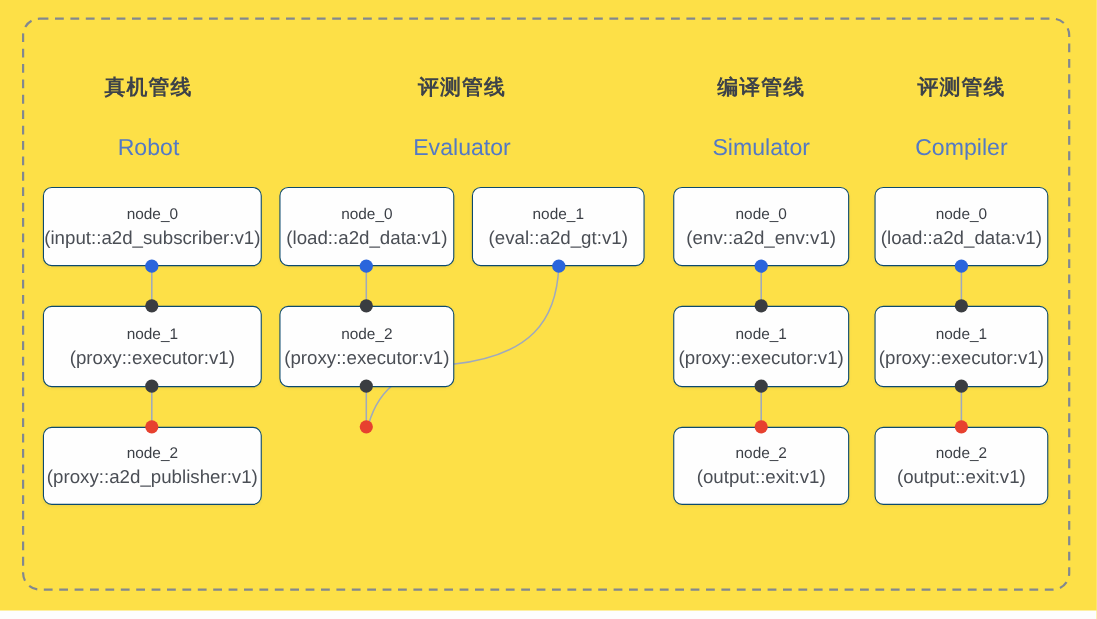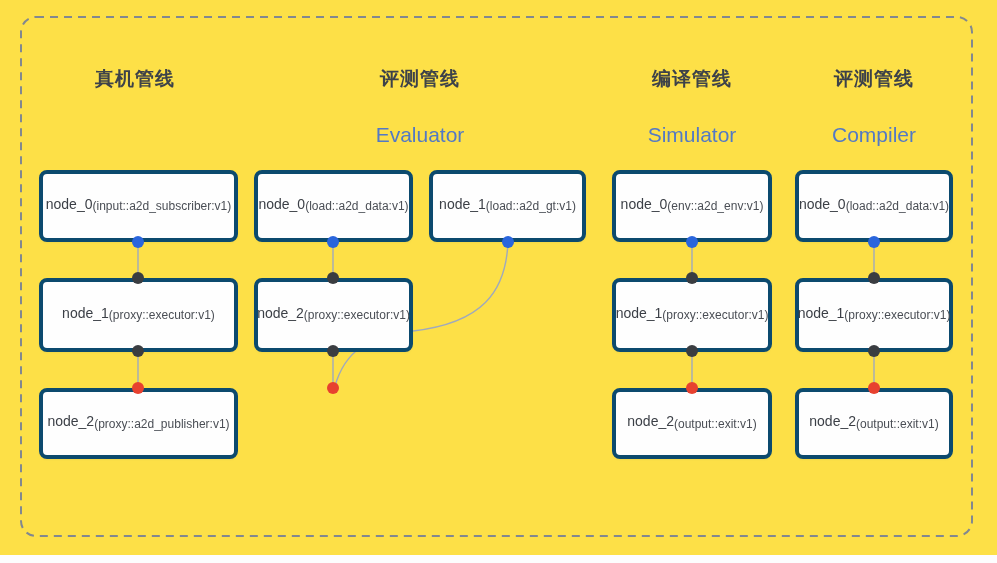--- a/index.html
+++ b/index.html
@@ -40,35 +40,35 @@
     position: absolute;
     width: 220px;
     text-align: center;
     font-size: 21px;
     font-weight: 400;
     color: #5379c5;
   }
   .node {
     position: absolute;
     background: #fefefe;
-    border: 4px solid #0c4a6e;
+    border: 1px solid #0c4a6e;
     border-radius: 8px;
     display: flex;
-    flex-direction: row;
+    flex-direction: column;
     align-items: center;
     justify-content: center;
     box-shadow: 0 1px 2px rgba(60,70,110,0.05);
   }
   .node-name {
     font-size: 14px;
     color: #3b3f46;
     margin-bottom: 5px;
   }
   .node-detail {
-    font-size: 12px;
+    font-size: 17px;
     color: #4a4e55;
   }
   .dot {
     position: absolute;
     width: 12px; height: 12px;
     border-radius: 50%;
     transform: translate(-50%, -50%);
   }
   .dot.blue  { background: #2a65dc; }
   .dot.black { background: #3a3d41; }
@@ -94,20 +94,21 @@
 
     <line x1="874" y1="242" x2="874" y2="278" stroke="#9fa9bd" stroke-width="1.4"></line>
     <line x1="874" y1="351" x2="874" y2="388" stroke="#9fa9bd" stroke-width="1.4"></line>
   </svg>
 
   <div class="title-zh" style="left:25px; top:66px;">真机管线</div>
   <div class="title-zh" style="left:310px; top:66px;">评测管线</div>
   <div class="title-zh" style="left:582px; top:66px;">编译管线</div>
   <div class="title-zh" style="left:764px; top:66px;">评测管线</div>
 
+  <div class="title-en" style="left:25px; top:123px;">Robot</div>
   <div class="title-en" style="left:582px; top:123px;">Simulator</div>
   <div class="title-en" style="left:310px; top:123px;">Evaluator</div>
   <div class="title-en" style="left:764px; top:123px;">Compiler</div>
 
   <div class="node" style="left:39px; top:170px; width:199px; height:72px;">
     <div class="node-name">node_0</div>
     <div class="node-detail">(input::a2d_subscriber:v1)</div>
   </div>
   <div class="node" style="left:39px; top:278px; width:199px; height:74px;">
     <div class="node-name">node_1</div>
@@ -117,21 +118,21 @@
     <div class="node-name">node_2</div>
     <div class="node-detail">(proxy::a2d_publisher:v1)</div>
   </div>
 
   <div class="node" style="left:254px; top:170px; width:159px; height:72px;">
     <div class="node-name">node_0</div>
     <div class="node-detail">(load::a2d_data:v1)</div>
   </div>
   <div class="node" style="left:429px; top:170px; width:157px; height:72px;">
     <div class="node-name">node_1</div>
-    <div class="node-detail">(load::a2d_gt:v1)</div>
+    <div class="node-detail">(eval::a2d_gt:v1)</div>
   </div>
   <div class="node" style="left:254px; top:278px; width:159px; height:74px;">
     <div class="node-name">node_2</div>
     <div class="node-detail">(proxy::executor:v1)</div>
   </div>
 
   <div class="node" style="left:612px; top:170px; width:160px; height:72px;">
     <div class="node-name">node_0</div>
     <div class="node-detail">(env::a2d_env:v1)</div>
   </div>

